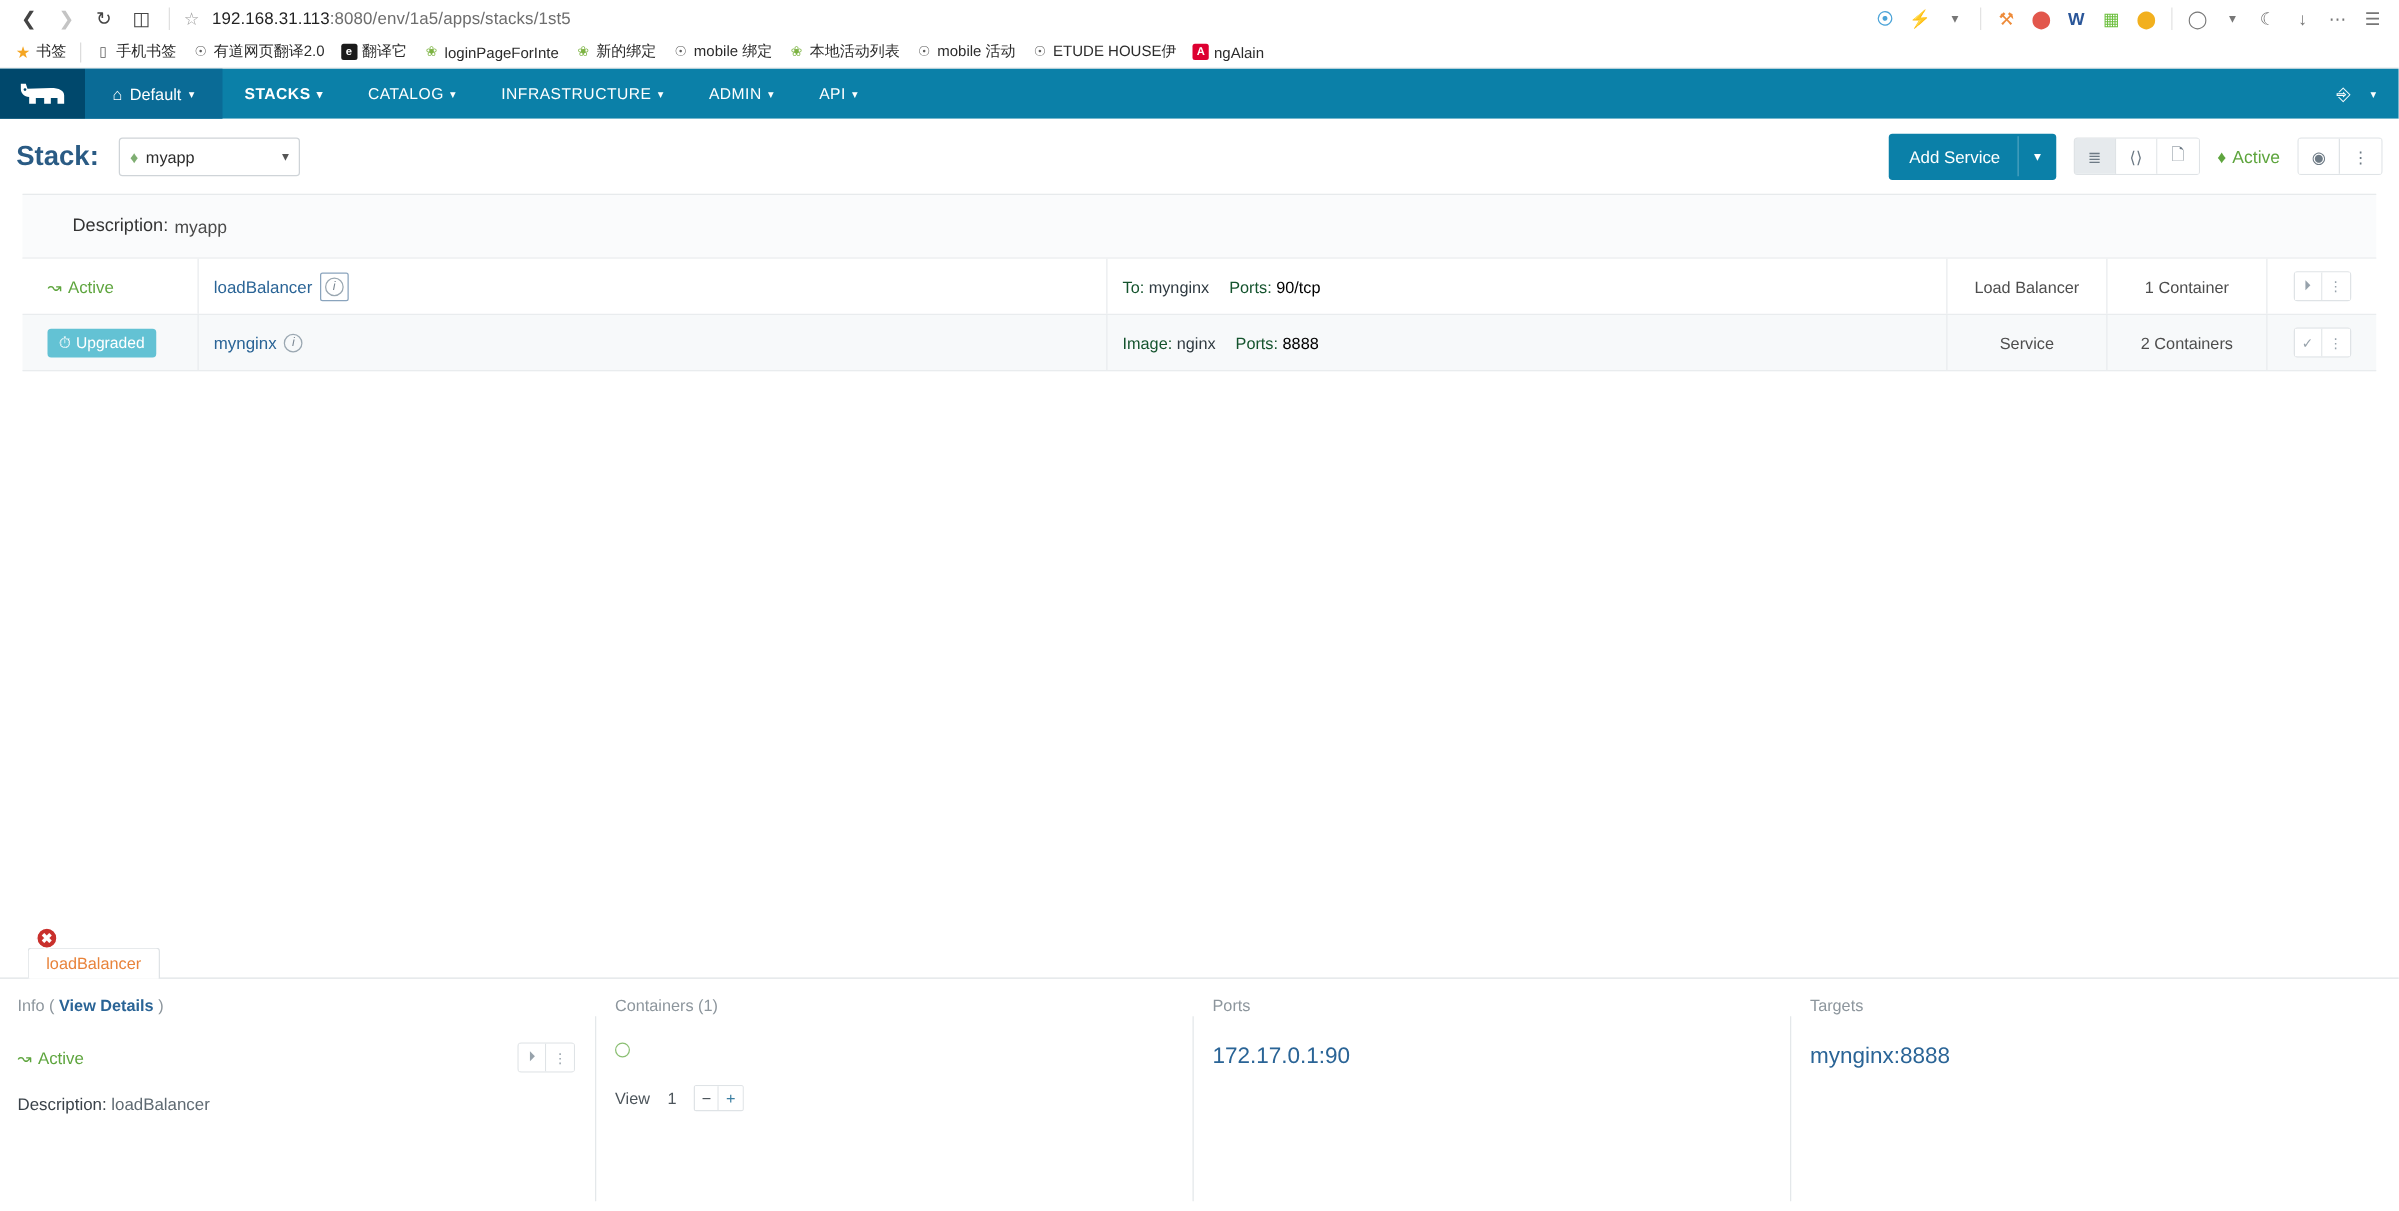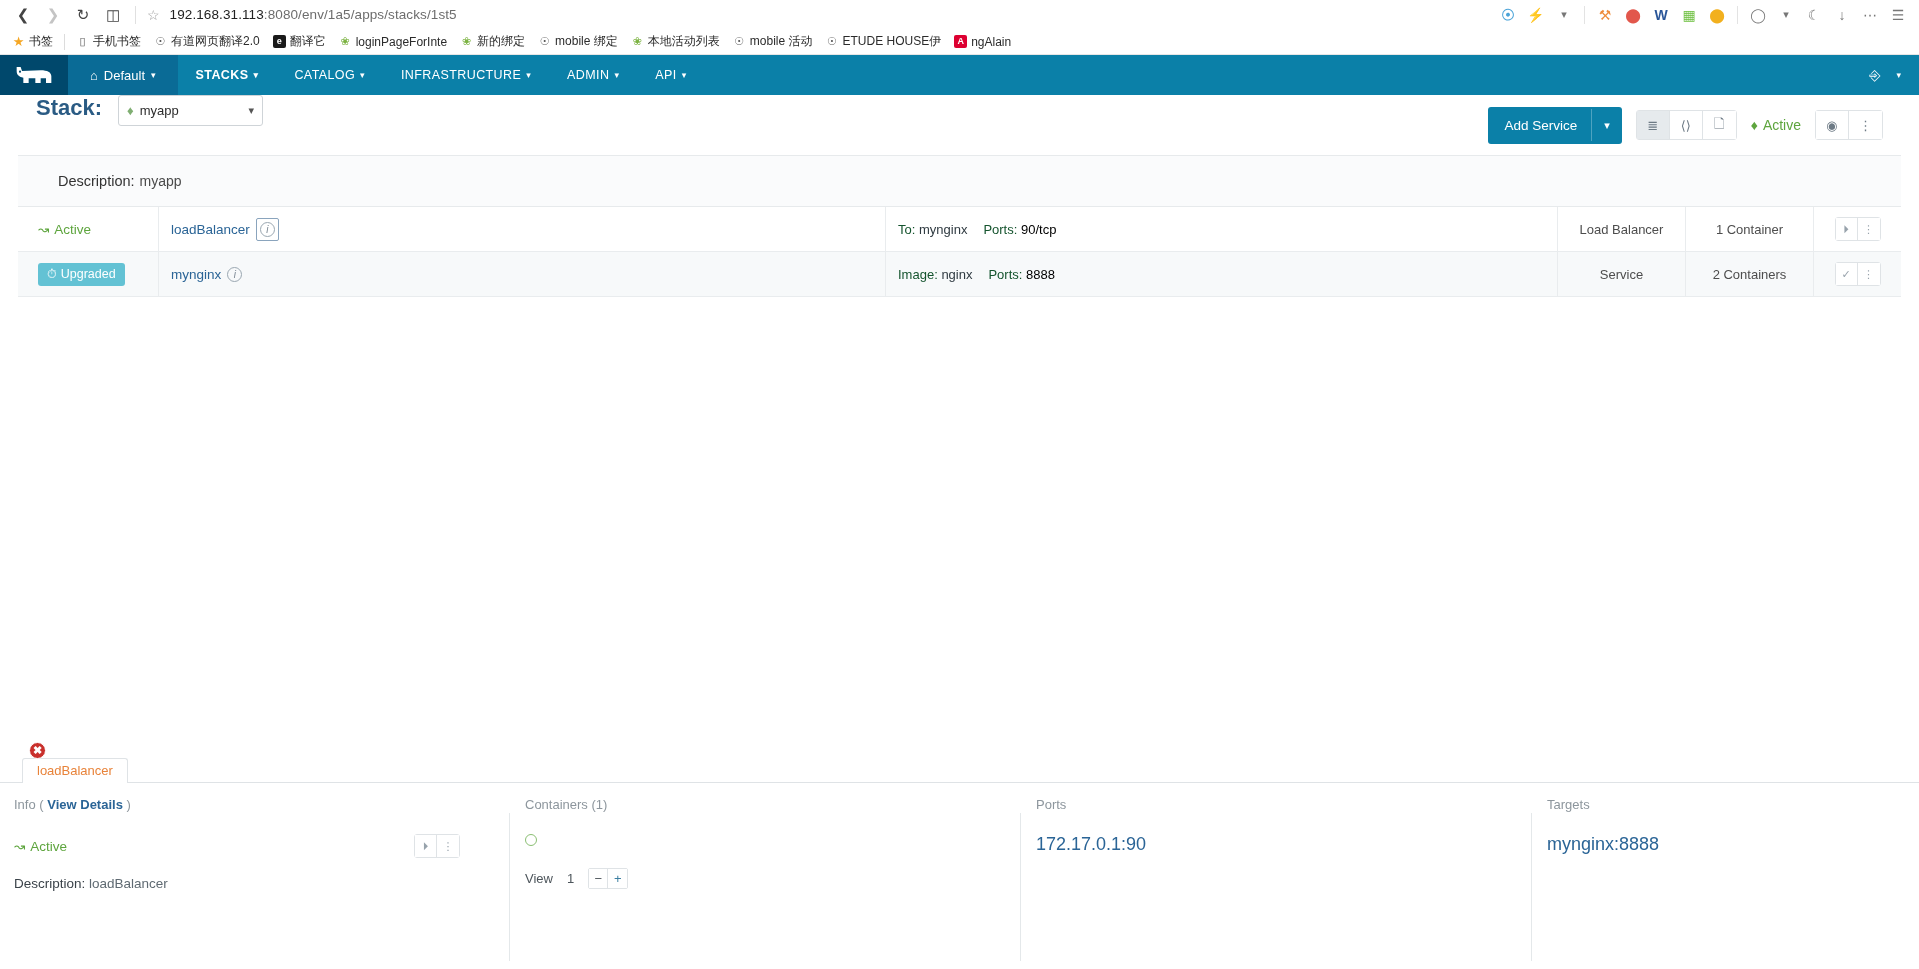--- a/index.html
+++ b/index.html
@@ -81,22 +81,22 @@
     display: flex; align-items: center; padding: 0 18px; gap: 5px;
     letter-spacing: .4px; cursor: pointer;
   }
   .nav-item.active { font-weight: bold; }
   .caret { font-size: 9px; }
   .nav-spacer { flex: 1; }
   .nav-right { display: flex; align-items: center; padding-right: 18px; gap: 16px; }
 
   
   .stack-header {
-    height: 60px; display: flex; 
-    padding: 0 36px; background: #ffffff;
+    height: 60px; display: flex; align-items: center;
+    padding: 0 13px; background: #ffffff;
   }
   .stack-label {
     font-size: 22px; font-weight: bold; color: #2a5b84; margin-right: 16px;
   }
   .stack-select {
     width: 145px; height: 31px; border: 1px solid #cfd4d8; border-radius: 3px;
     background: #fff; display: flex; align-items: center; padding: 0 8px;
     font-size: 13px; color: #2c2c2c; justify-content: space-between;
   }
   .stack-select .left { display: flex; align-items: center; gap: 6px; }
@@ -190,21 +190,21 @@
     border: 1px solid #dfe3e6; border-bottom: none; background: #fff;
     padding: 4px 14px 5px 14px; font-size: 13px; color: #e8833a;
     border-radius: 3px 3px 0 0; margin-bottom: -1px; position: relative;
   }
   .tab-close {
     position: absolute; left: 6px; top: -17px; width: 17px; height: 17px;
     border-radius: 50%; background: #c9302c; color: #fff; font-size: 11px;
     display: flex; align-items: center; justify-content: center;
     border: 1.5px solid #fff; font-weight: bold;
   }
-  .dock-body { display: flex; height: 186px; gap: 33px; }
+  .dock-body { display: flex; height: 186px; }
   .dock-col { padding: 14px 16px 0 16px; position: relative; }
   .dock-col + .dock-col::before {
     content: ""; position: absolute; left: 0; top: 30px; bottom: 8px;
     width: 1px; background: #e4e8ea;
   }
   .col-info { width: 476px; padding-left: 14px; }
   .col-cont { width: 478px; }
   .col-ports { width: 478px; }
   .col-targets { flex: 1; }
   .col-head { font-size: 13px; color: #8d969d; margin-bottom: 22px; }

